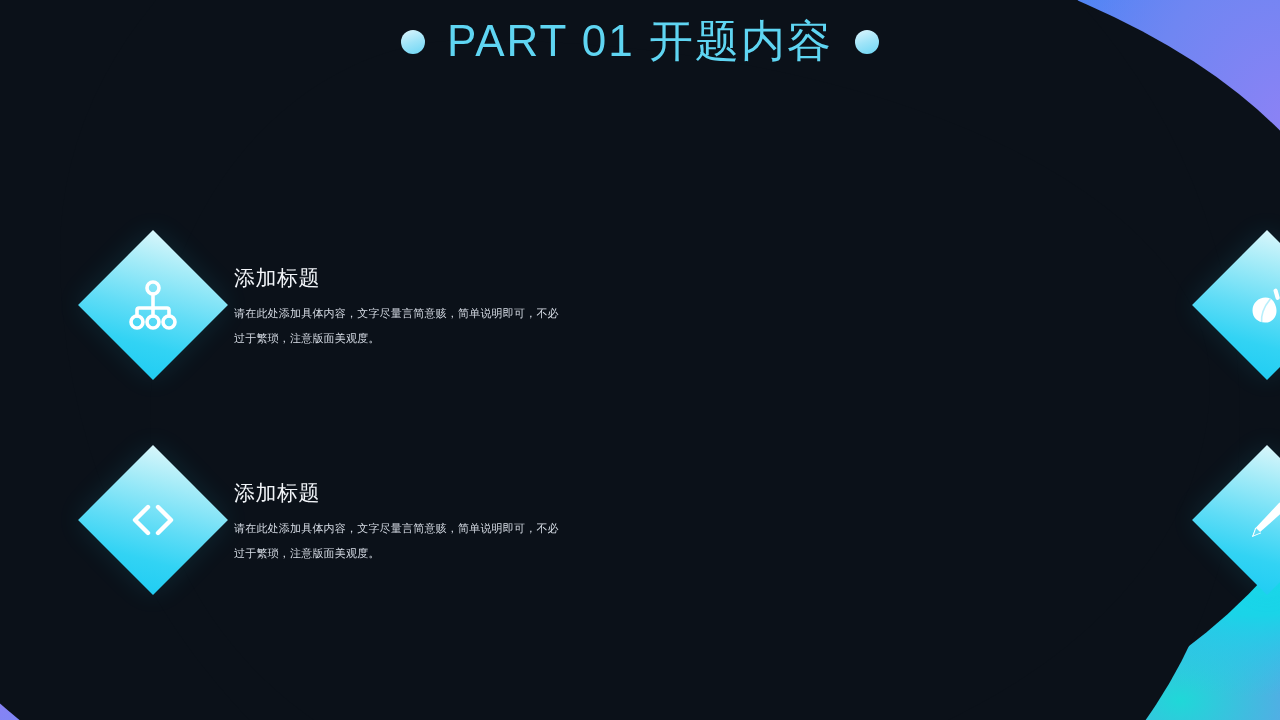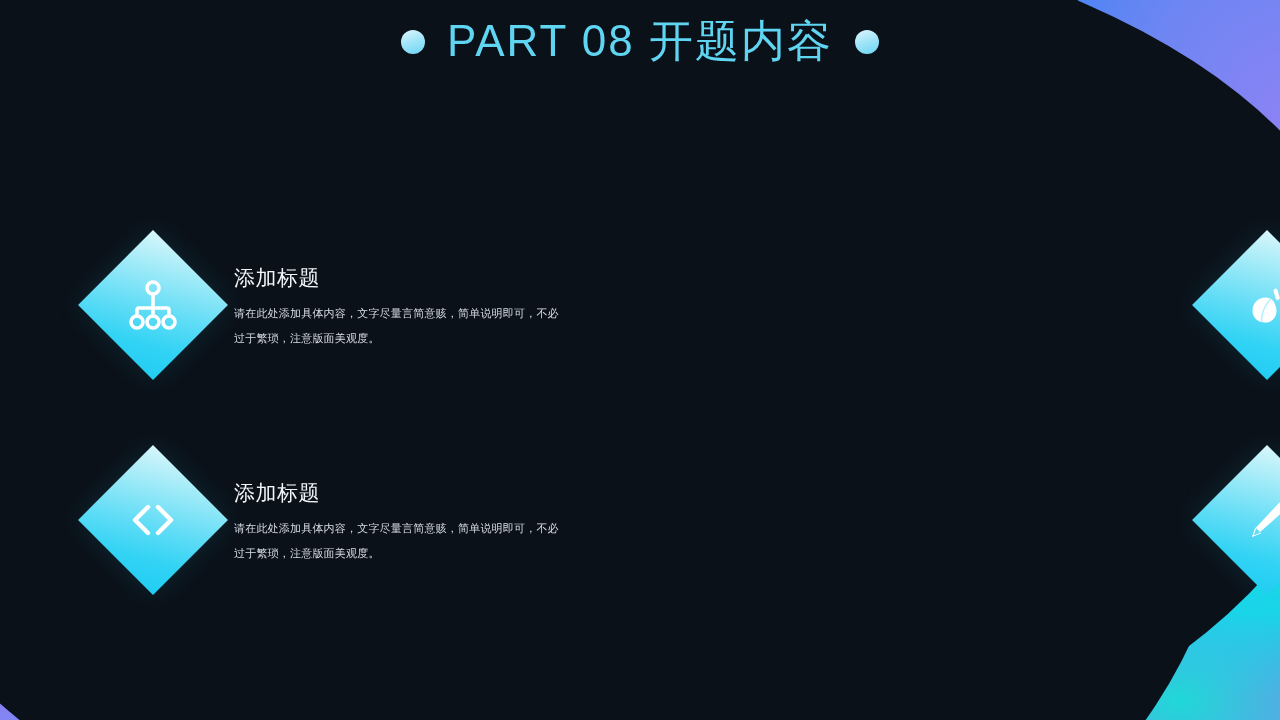--- a/index.html
+++ b/index.html
@@ -167,21 +167,21 @@
 <div id="slide">
 
   <div class="bg-gradient"></div>
   <div class="bg-blob"></div>
   <div class="bg-blob-b"></div>
   <div class="bg-blob-c"></div>
   <div class="bg-blob-d"></div>
 
   <div class="title-row">
     <span class="title-dot"></span>
-    <span class="title-text">PART 08 开题内容</span>
+    <span class="title-text">PART 01 开题内容</span>
     <span class="title-dot"></span>
   </div>
 
   <div class="grid">
 
     <div class="row">
 
       <div class="cell left">
         <div class="cell-inner">
           <div class="diamond">

